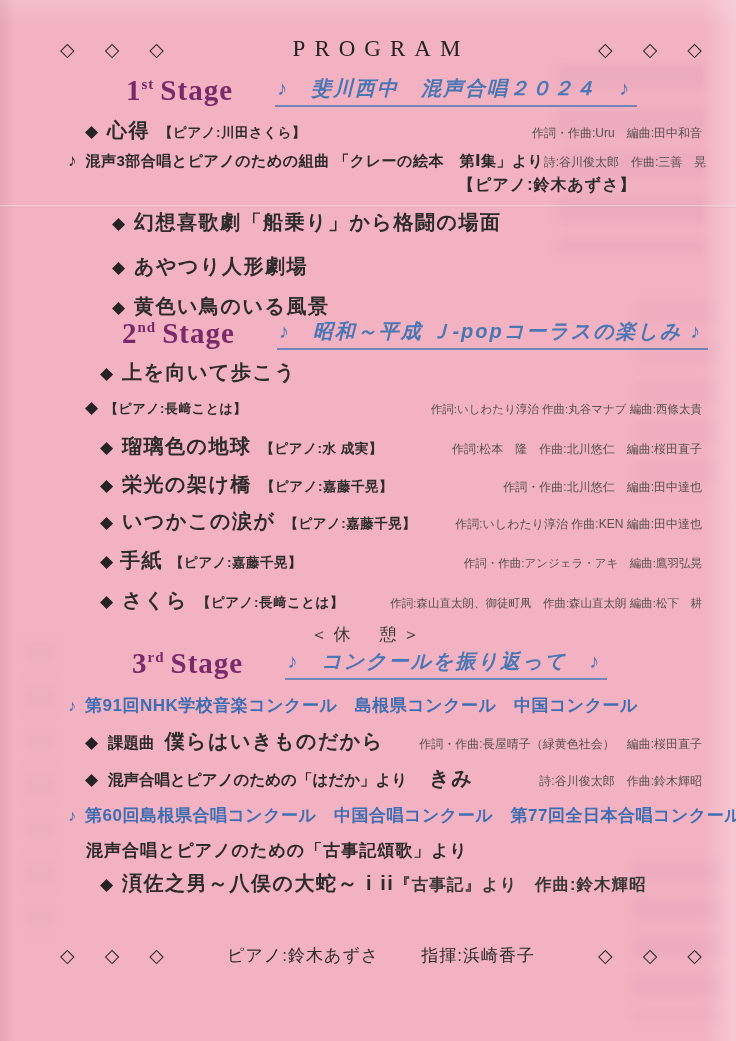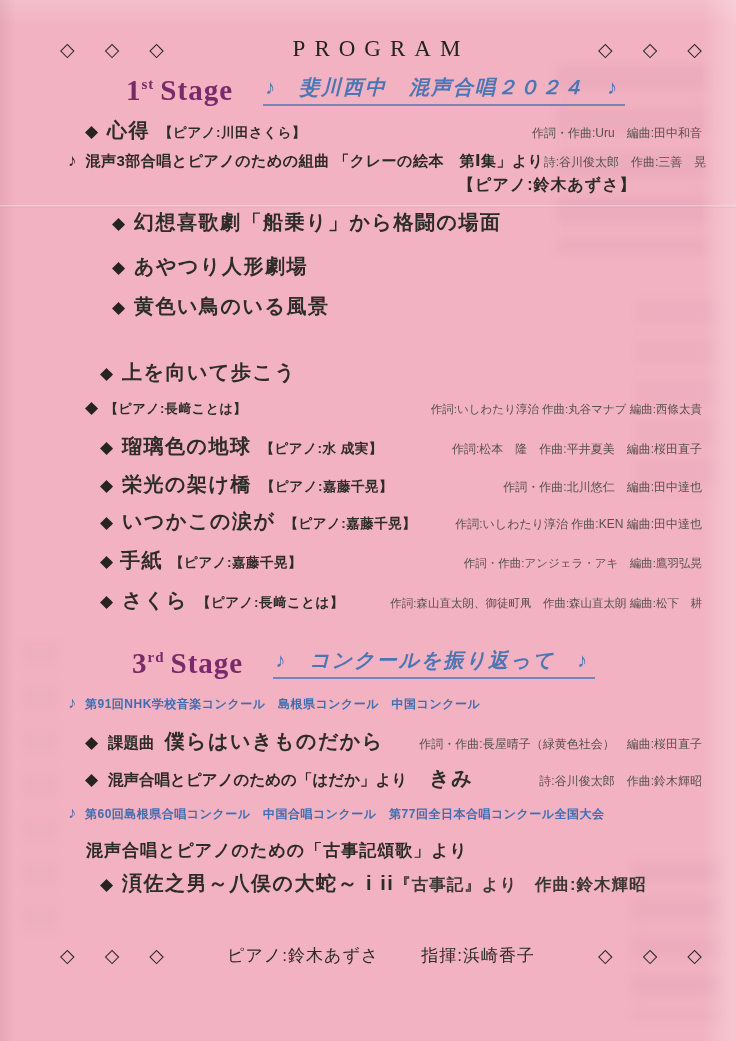--- a/index.html
+++ b/index.html
@@ -35,39 +35,39 @@
   .lg{display:flex; align-items:baseline; gap:9px;}
   .ind-sm{padding-left:25px;} .ind-md{padding-left:40px;} .ind-lg{padding-left:52px;}
 
   .diam-row{display:flex; gap:30px; font-size:19px; color:#2b2a28;}
   .program-title{font-family:"Liberation Serif","DejaVu Serif",serif; font-size:23px;
       letter-spacing:9px; color:#242321;}
   .header-line{top:36px; align-items:center;}
   .footer-line{top:944px; align-items:center;}
   .footer-names{display:flex; gap:42px; font-size:17px; font-weight:normal; color:#2d2b29; letter-spacing:1px;}
 
-  .stage-row{position:absolute; display:flex; align-items:flex-start; gap:30px;}
+  .stage-row{position:absolute; display:flex; align-items:flex-end; gap:42px;}
   .stage-label{font-family:"Liberation Serif","DejaVu Serif",serif; font-weight:bold;
       font-size:29px; color:var(--stage); letter-spacing:1px;}
   .stage-label sup{font-size:15px; vertical-align:super;}
   .stage-label .w{margin-left:6px;}
   .stage-title{font-size:20px; font-weight:bold; font-style:italic; color:var(--blue);
       border-bottom:2px solid rgba(75,118,180,.75); padding:0 6px 3px 2px; letter-spacing:2px;}
 
   .bullet{font-size:17px; color:#262422;}
   .note{font-size:17px; color:#262422;}
   .note-blue{font-size:16px; color:var(--blue2);}
   .song-title{font-size:20px; font-weight:bold; letter-spacing:1.5px; color:#2e2c2a;}
   .song-sub{font-size:16px; font-weight:bold; letter-spacing:1px; color:#2e2c2a;}
   .piano{font-size:13.5px; font-weight:bold; color:#2e2c2a; letter-spacing:0.5px;}
   .credit{font-size:12px; color:var(--credit); letter-spacing:0px; text-align:right;}
   .credit.small{font-size:11.5px;}
   .suite-text{font-size:15px; font-weight:bold; letter-spacing:0.5px; color:#2c2a28;}
   .piano-solo{position:absolute; font-size:16px; font-weight:bold; color:#2c2a28; letter-spacing:1px;}
-  .concours{font-size:12px; font-weight:bold; color:var(--blue2); letter-spacing:0.5px;}
+  .concours{font-size:17px; font-weight:bold; color:var(--blue2); letter-spacing:0.5px;}
   .intermission{position:absolute; left:0; width:736px; text-align:center;
       font-size:17px; color:#3a3835; letter-spacing:6px;}
   .kadai-label{font-size:15.5px; font-weight:bold; color:#2c2a28;}
   .prefix-bold{font-size:15.5px; font-weight:bold; color:#2c2a28;}
   .kojiki-prefix{position:absolute; font-size:17px; font-weight:bold; color:#2c2a28; letter-spacing:1px;}
   .kojiki-credit{font-size:16.5px; font-weight:700; color:#3a3734; letter-spacing:1px;text-align:center;}
 </style>
 </head>
 <body>
 
@@ -127,20 +127,24 @@
       <span class="song-title">あやつり人形劇場</span>
     </span>
   </div>
   <div class="line" style="top:293px;">
     <span class="lg ind-lg">
       <span class="bullet">◆</span>
       <span class="song-title">黄色い鳥のいる風景</span>
     </span>
   </div>
 
+  <div class="stage-row" style="left:122px; top:317px;">
+    <span class="stage-label"><span>2</span><sup>nd</sup><span class="w">Stage</span></span>
+    <span class="stage-title">♪　昭和～平成 Ｊ-popコーラスの楽しみ ♪</span>
+  </div>
 
   <div class="line" style="top:359px;">
     <span class="lg ind-md">
       <span class="bullet">◆</span>
       <span class="song-title">上を向いて歩こう</span>
     </span>
   </div>
 
   <div class="line" style="top:397px;">
     <span class="lg ind-sm" style="gap:7px;">
@@ -149,21 +153,21 @@
     </span>
     <span class="credit small">作詞:いしわたり淳治 作曲:丸谷マナブ 編曲:西條太貴</span>
   </div>
 
   <div class="line" style="top:433px;">
     <span class="lg ind-md">
       <span class="bullet">◆</span>
       <span class="song-title">瑠璃色の地球</span>
       <span class="piano">【ピアノ:水 成実】</span>
     </span>
-    <span class="credit">作詞:松本　隆　作曲:平井夏美　編曲:桜田直子</span>
+    <span class="credit">作詞:松本　隆　作曲:北川悠仁　編曲:桜田直子</span>
   </div>
 
   <div class="line" style="top:471px;">
     <span class="lg ind-md">
       <span class="bullet">◆</span>
       <span class="song-title">栄光の架け橋</span>
       <span class="piano">【ピアノ:嘉藤千晃】</span>
     </span>
     <span class="credit">作詞・作曲:北川悠仁　編曲:田中達也</span>
   </div>
@@ -188,20 +192,21 @@
 
   <div class="line" style="top:587px;">
     <span class="lg ind-md">
       <span class="bullet">◆</span>
       <span class="song-title">さくら</span>
       <span class="piano">【ピアノ:長﨑ことは】</span>
     </span>
     <span class="credit small">作詞:森山直太朗、御徒町凧　作曲:森山直太朗 編曲:松下　耕</span>
   </div>
 
+  <div class="intermission" style="top:623px;">＜休　憩＞</div>
 
   <div class="stage-row" style="left:132px; top:647px;">
     <span class="stage-label"><span>3</span><sup>rd</sup><span class="w">Stage</span></span>
     <span class="stage-title">♪　コンクールを振り返って　♪</span>
   </div>
 
   <div class="line" style="top:694px;">
     <span class="lg" style="padding-left:8px;">
       <span class="note-blue">♪</span>
       <span class="concours">第91回NHK学校音楽コンクール　島根県コンクール　中国コンクール</span>

